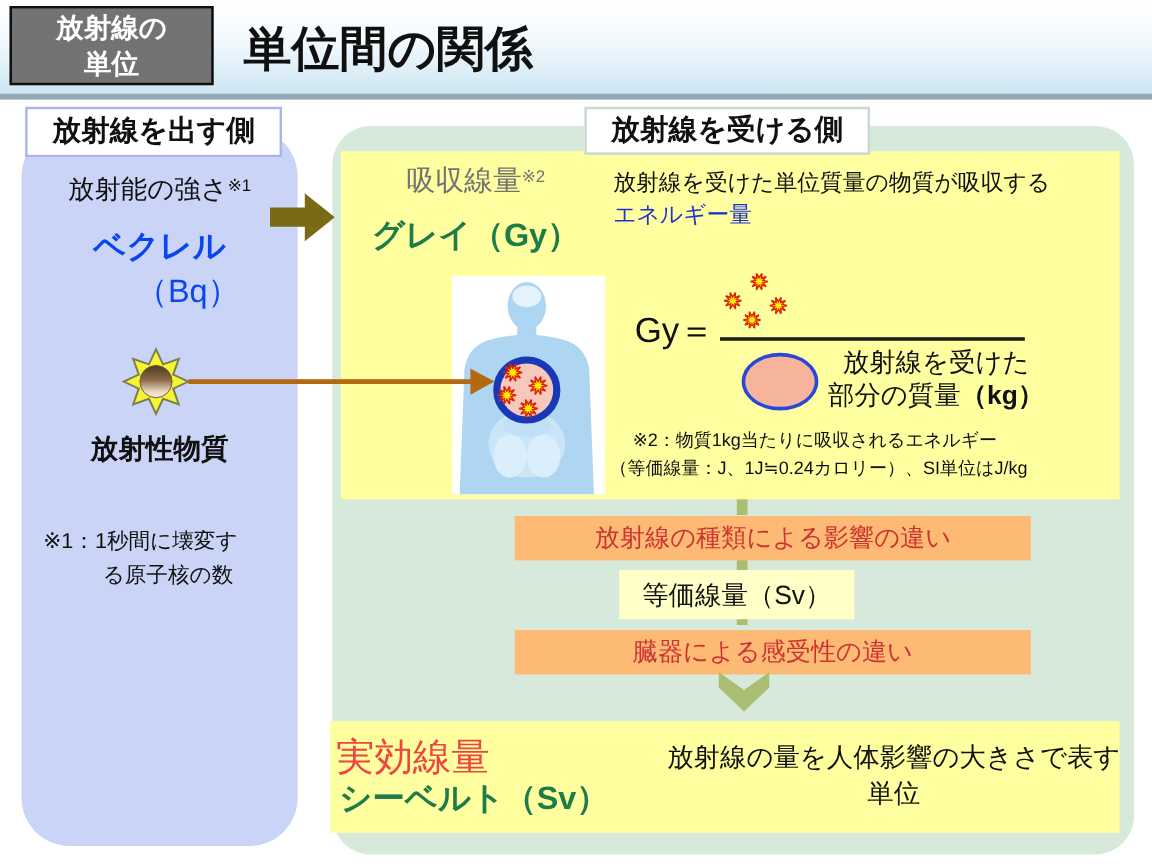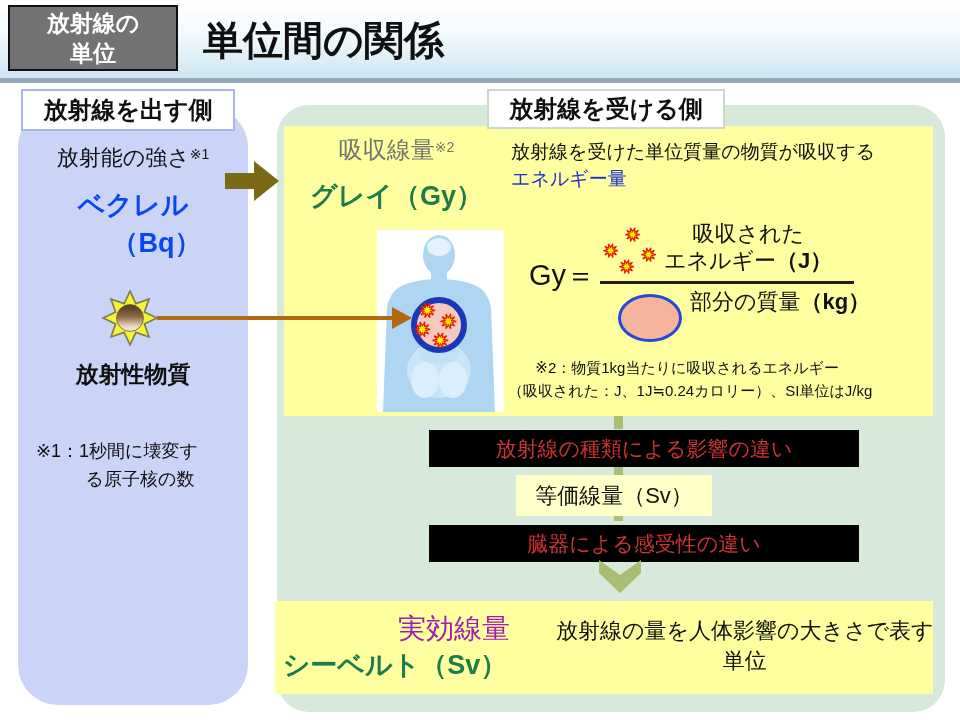--- a/index.html
+++ b/index.html
@@ -33,21 +33,21 @@
     border:2px solid #c9d9cb;}
 
   
   .emit-panel{left:18px;top:107px;width:230px;height:598px;background:#c9d4f7;
     border-radius:40px;z-index:1;}
   .emit-quantity{left:0;top:36px;width:230px;text-align:center;font-size:22px;color:#101010;}
   .note-ref{font-size:14px;vertical-align:6px;}
   .emit-unit-name{left:0;top:80px;width:230px;text-align:center;font-size:27px;
     font-weight:bold;color:#0a46f0;}
   .emit-unit-symbol{left:0;top:118px;width:277px;text-align:center;font-size:27px;
-    font-weight:bold;color:#0a46f0;}
+    font-weight:normal;color:#0a46f0;}
   .source-icon{left:81px;top:180px;}
   .source-caption{left:0;top:252px;width:230px;text-align:center;font-size:23px;
     font-weight:bold;color:#101010;}
   .emit-footnote{left:18px;top:330px;font-size:18px;line-height:28px;color:#101010;}
   .emit-footnote .fn2{padding-left:46px;}
 
   
   .block-arrow{left:225px;top:159px;z-index:7;}
   .beam-line{left:157px;top:316px;width:236px;height:4px;background:#b2690f;z-index:7;}
   .beam-head{left:392px;top:307px;width:0;height:0;z-index:7;
@@ -73,31 +73,31 @@
   .den-ellipse{left:334px;top:168px;width:64px;height:48px;background:#f7b49c;
     border:3px solid #2848d8;border-radius:50%;box-sizing:border-box;}
   .den-text{left:406px;top:162px;font-size:22px;line-height:28px;color:#101010;}
   .unit-bold{font-weight:bold;}
   .absorbed-footnote{left:218px;top:230px;font-size:15px;line-height:23px;color:#101010;}
   .absorbed-footnote .fn2{padding-left:6px;}
 
   
   .flow-dash{left:614px;top:416px;width:9px;height:146px;z-index:1;
     background:repeating-linear-gradient(to bottom,#a9bd73 0 13px,transparent 13px 23px);}
-  .factor-box{left:429px;width:430px;height:37px;background:#000000;z-index:2;
+  .factor-box{left:429px;width:430px;height:37px;background:#fdba74;z-index:2;
     text-align:center;font-size:21px;line-height:37px;color:#cc3333;}
   .factor1-box{top:430px;}
   .factor2-box{top:525px;}
   .eqdose-box{left:516px;top:475px;width:196px;height:41px;background:#ffffc8;z-index:2;
     text-align:center;font-size:22px;line-height:41px;color:#101010;}
   .down-chevron{left:597px;top:560px;z-index:2;}
 
   
   .effective-box{left:275px;top:601px;width:658px;height:93px;background:#ffffa0;z-index:2;}
-  .effective-quantity{left:5px;top:9px;width:230px;text-align:right;font-size:28px;color:#a21caf;}
+  .effective-quantity{left:5px;top:9px;width:230px;text-align:left;font-size:32px;color:#ef4444;}
   .effective-unit{left:5px;top:46px;width:230px;text-align:center;font-size:27px;
     font-weight:bold;color:#1e7b4a;}
   .effective-desc{left:233px;top:15px;font-size:22px;line-height:30px;color:#101010;margin-left:48px;}
 </style>
 </head>
 <body>
 
 <div class="slide">
 
   <div class="abs header-band"></div>
@@ -186,36 +186,31 @@
       <g transform="translate(2,18) scale(0.72)">
           <polygon points="22,12 16.3,13.4 20.1,17.9 14.7,15.6 15.1,21.5 12,16.5 8.9,21.5 9.4,15.6 3.9,17.9 7.7,13.4 2,12 7.7,10.6 3.9,6.1 9.4,8.4 8.9,2.5 12,7.5 15.1,2.5 14.7,8.4 20.1,6.1 16.3,10.6" fill="#ffee00" stroke="#e02000" stroke-width="1.7"></polygon>
         </g>
       <g transform="translate(40,22) scale(0.72)">
           <polygon points="22,12 16.3,13.4 20.1,17.9 14.7,15.6 15.1,21.5 12,16.5 8.9,21.5 9.4,15.6 3.9,17.9 7.7,13.4 2,12 7.7,10.6 3.9,6.1 9.4,8.4 8.9,2.5 12,7.5 15.1,2.5 14.7,8.4 20.1,6.1 16.3,10.6" fill="#ffee00" stroke="#e02000" stroke-width="1.7"></polygon>
         </g>
       <g transform="translate(18,34) scale(0.72)">
           <polygon points="22,12 16.3,13.4 20.1,17.9 14.7,15.6 15.1,21.5 12,16.5 8.9,21.5 9.4,15.6 3.9,17.9 7.7,13.4 2,12 7.7,10.6 3.9,6.1 9.4,8.4 8.9,2.5 12,7.5 15.1,2.5 14.7,8.4 20.1,6.1 16.3,10.6" fill="#ffee00" stroke="#e02000" stroke-width="1.7"></polygon>
         </g>
     </svg>
-    <div class="abs num-text">
-      <div class="nowrap">吸収された</div>
-      <div class="nowrap">
-        <span>エネルギー</span><span class="unit-bold">（J）</span>
-      </div>
-    </div>
     <div class="abs den-ellipse"></div>
     <div class="abs den-text">
+      <div class="nowrap">放射線を受けた</div>
       <div class="nowrap">
         <span>部分の質量</span><span class="unit-bold">（kg）</span>
       </div>
     </div>
 
     <div class="abs absorbed-footnote">
       <div class="nowrap">※2：物質1kg当たりに吸収されるエネルギー</div>
-      <div class="nowrap fn2">（吸収された：J、1J≒0.24カロリー）、SI単位はJ/kg</div>
+      <div class="nowrap fn2">（等価線量：J、1J≒0.24カロリー）、SI単位はJ/kg</div>
     </div>
   </div>
 
   <div class="abs beam-line"></div>
   <div class="abs beam-head"></div>
 
   <div class="abs flow-dash"></div>
   <div class="abs factor-box factor1-box nowrap">放射線の種類による影響の違い</div>
   <div class="abs eqdose-box nowrap">等価線量（Sv）</div>
   <div class="abs factor-box factor2-box nowrap">臓器による感受性の違い</div>

